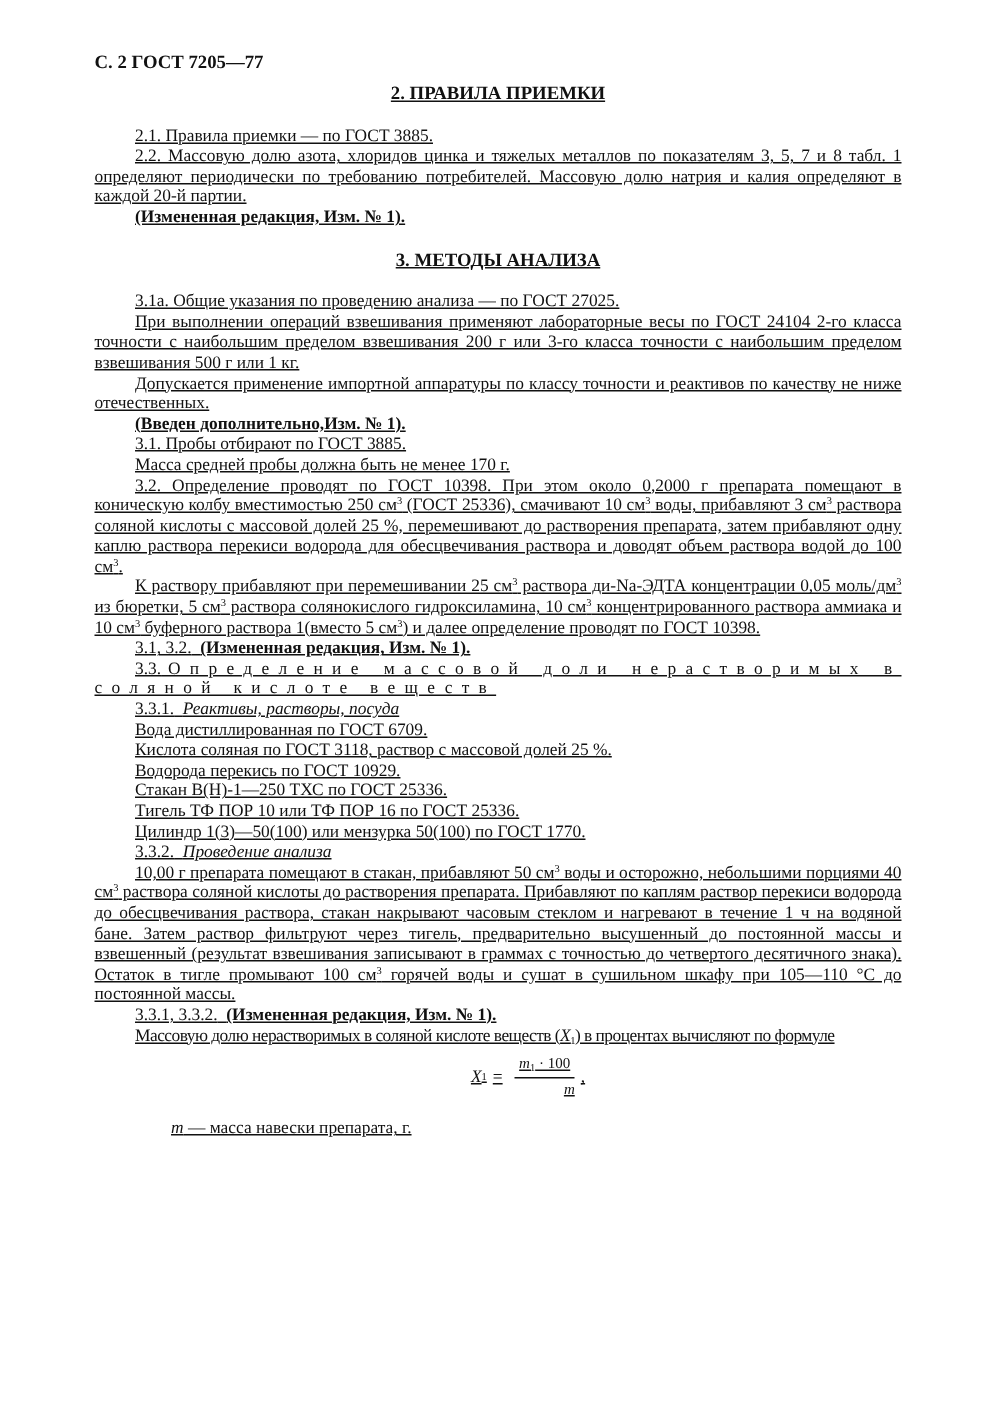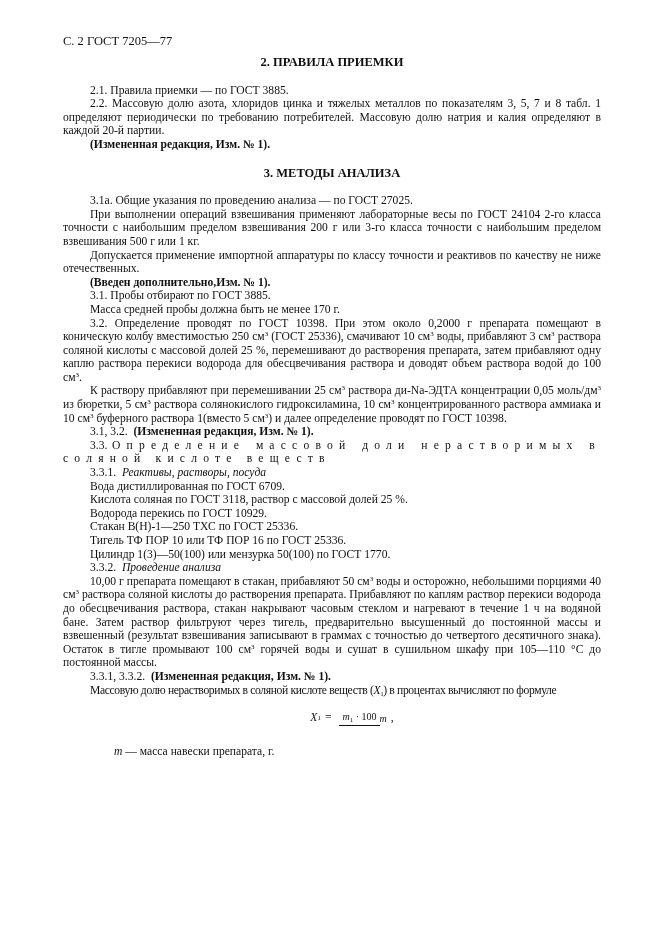--- a/index.html
+++ b/index.html
@@ -1,31 +1,31 @@
 <!DOCTYPE html>
 <html><head>
 <meta charset="utf-8">
 <style>
   html, body { margin: 0; padding: 0; background: #ffffff; }
   body { width: 661px; height: 936px; position: relative; overflow: hidden;
          font-family: "Liberation Serif", "DejaVu Serif", serif; color: #111; }
-  .page { position: absolute; left: 63px; top: 0; width: 538px; font-size: 11.6px; line-height: 13.6px; }
-  .header { position: absolute; left: 63px; top: 34px; font-weight: normal; font-size: 12.5px; }
+  .page { position: absolute; left: 63px; top: 0; width: 538px; font-size: 11.6px; line-height: 13.6px; text-decoration: underline; }
+  .header { position: absolute; left: 63px; top: 34px; font-weight: bold; font-size: 12.5px; }
   .h2 { text-align: center; font-weight: bold; font-size: 12.5px; }
   p { margin: 0; text-align: justify; text-align-last: left; }
   .ind { text-indent: 27px; }
   .pad { padding-left: 27px; }
   .pad2 { padding-left: 51px; }
   .b { font-weight: bold; }
   .i { font-style: italic; }
   .sp { letter-spacing: 6.2px; }
   sup { font-size: 7px; line-height: 0; vertical-align: 4px; }
   sub { font-size: 7px; line-height: 0; vertical-align: -2px; }
   .formula { display: flex; align-items: center; justify-content: center; margin-left: 40px; height: 42px; font-size: 11.6px; }
-  .frac { display: inline-flex; align-items: flex-end; margin: 0 4px; }
+  .frac { display: inline-flex; flex-direction: column; align-items: flex-end; margin: 0 4px; }
   .frac .num { border-bottom: 1px solid #111; padding: 0 3px 1px; font-size: 10px; }
   .frac .den { font-size: 10px; padding-top: 1px; }
 </style>
 </head>
 <body>
 
 <div class="header">С. 2 ГОСТ 7205—77</div>
 
 <div class="page">
   <div style="height:56px"></div>

